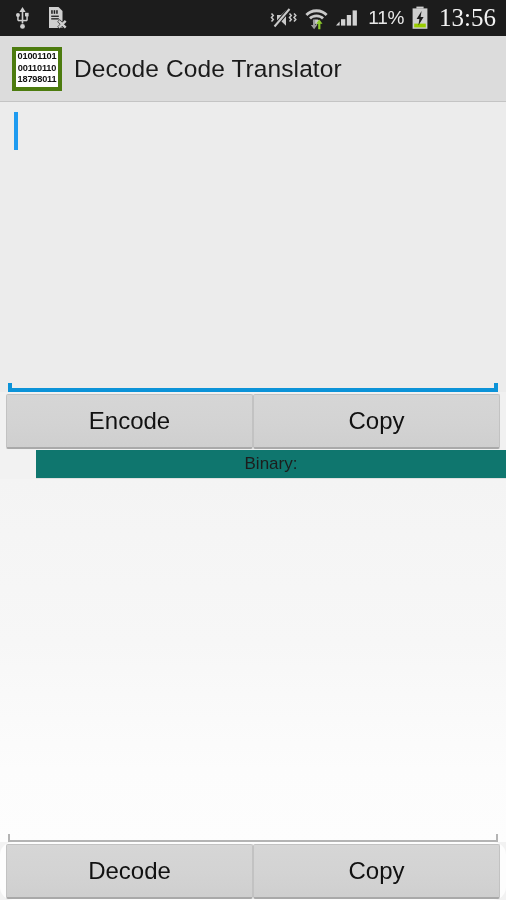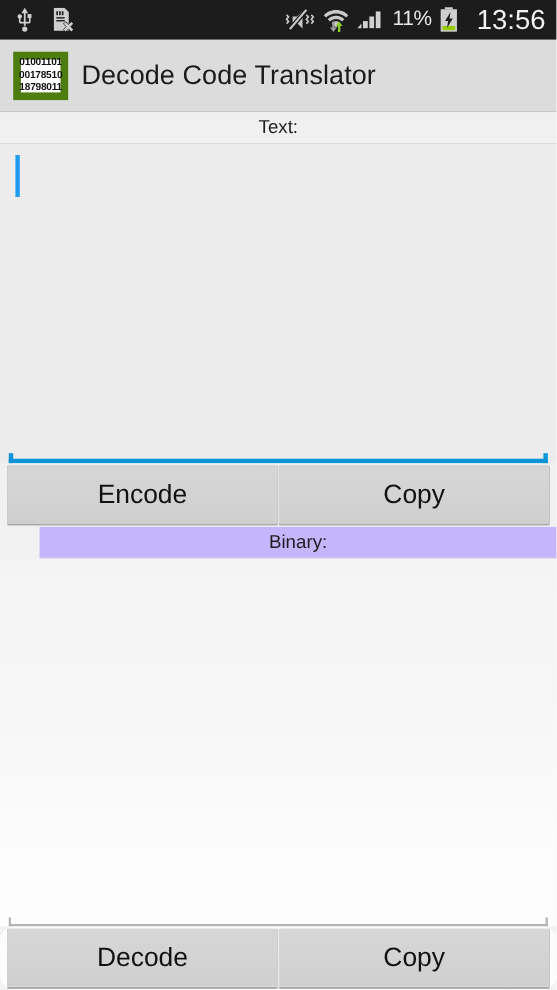--- a/index.html
+++ b/index.html
@@ -53,40 +53,40 @@
   .battery-pct {
     color: #e8e8e8;
     font-size: 19px;
     letter-spacing: -0.3px;
     font-family: "Liberation Sans", sans-serif;
   }
   .clock {
     color: #f2f2f2;
     font-size: 25px;
     letter-spacing: 0px;
-    margin-left: 9px;
-    font-family: Liberation Sans, sans-serif;
+    margin-left: 3px;
+    font-family: Liberation Serif, serif;
   }
 
   
   .action-bar {
     flex: 0 0 66px;
     height: 66px;
     background: #dcdcdc;
     border-bottom: 1px solid #c4c4c4;
     display: flex;
     align-items: center;
     padding-left: 12px;
     box-sizing: border-box;
   }
   .app-icon {
     width: 50px;
     height: 44px;
     background: #ffffff;
-    border: 7px solid #4d7c0f;
+    border: 4px solid #4d7c0f;
     box-sizing: border-box;
     display: flex;
     flex-direction: column;
     justify-content: center;
     align-items: center;
     flex: 0 0 50px;
     padding: 1px 0;
   }
   .app-icon span {
     font-family: "Liberation Sans", sans-serif;
@@ -112,21 +112,21 @@
     background: #f0f0f0;
     border-bottom: 1px solid #dadada;
     display: flex;
     align-items: center;
     justify-content: center;
     font-size: 17px;
     color: #1d1d1d;
     font-family: "Liberation Sans", sans-serif;
   }
   .section-label.binary-label {
-    background: #c4b5fd;
+    background: #0f766e;
     border-bottom: 1px solid #e0e0e0;
     border-top: none;
     margin-left: 36px;
   }
 
   
   .field-wrap {
     position: relative;
     box-sizing: border-box;
   }
@@ -311,27 +311,26 @@
         </svg>
       </span>
 
       <span class="clock">13:56</span>
     </div>
   </div>
 
   <div class="action-bar">
     <div class="app-icon">
       <span>01001101</span>
-      <span>00178510</span>
+      <span>00110110</span>
       <span>18798011</span>
     </div>
     <div class="app-title">Decode Code Translator</div>
   </div>
 
-  <div class="section-label">Text:</div>
 
   <div class="field-wrap field-text">
     <div class="caret"></div>
     <span></span>
     <div class="underline focused">
       <div class="tick l"></div>
       <div class="bar"></div>
       <div class="tick r"></div>
     </div>
   </div>

